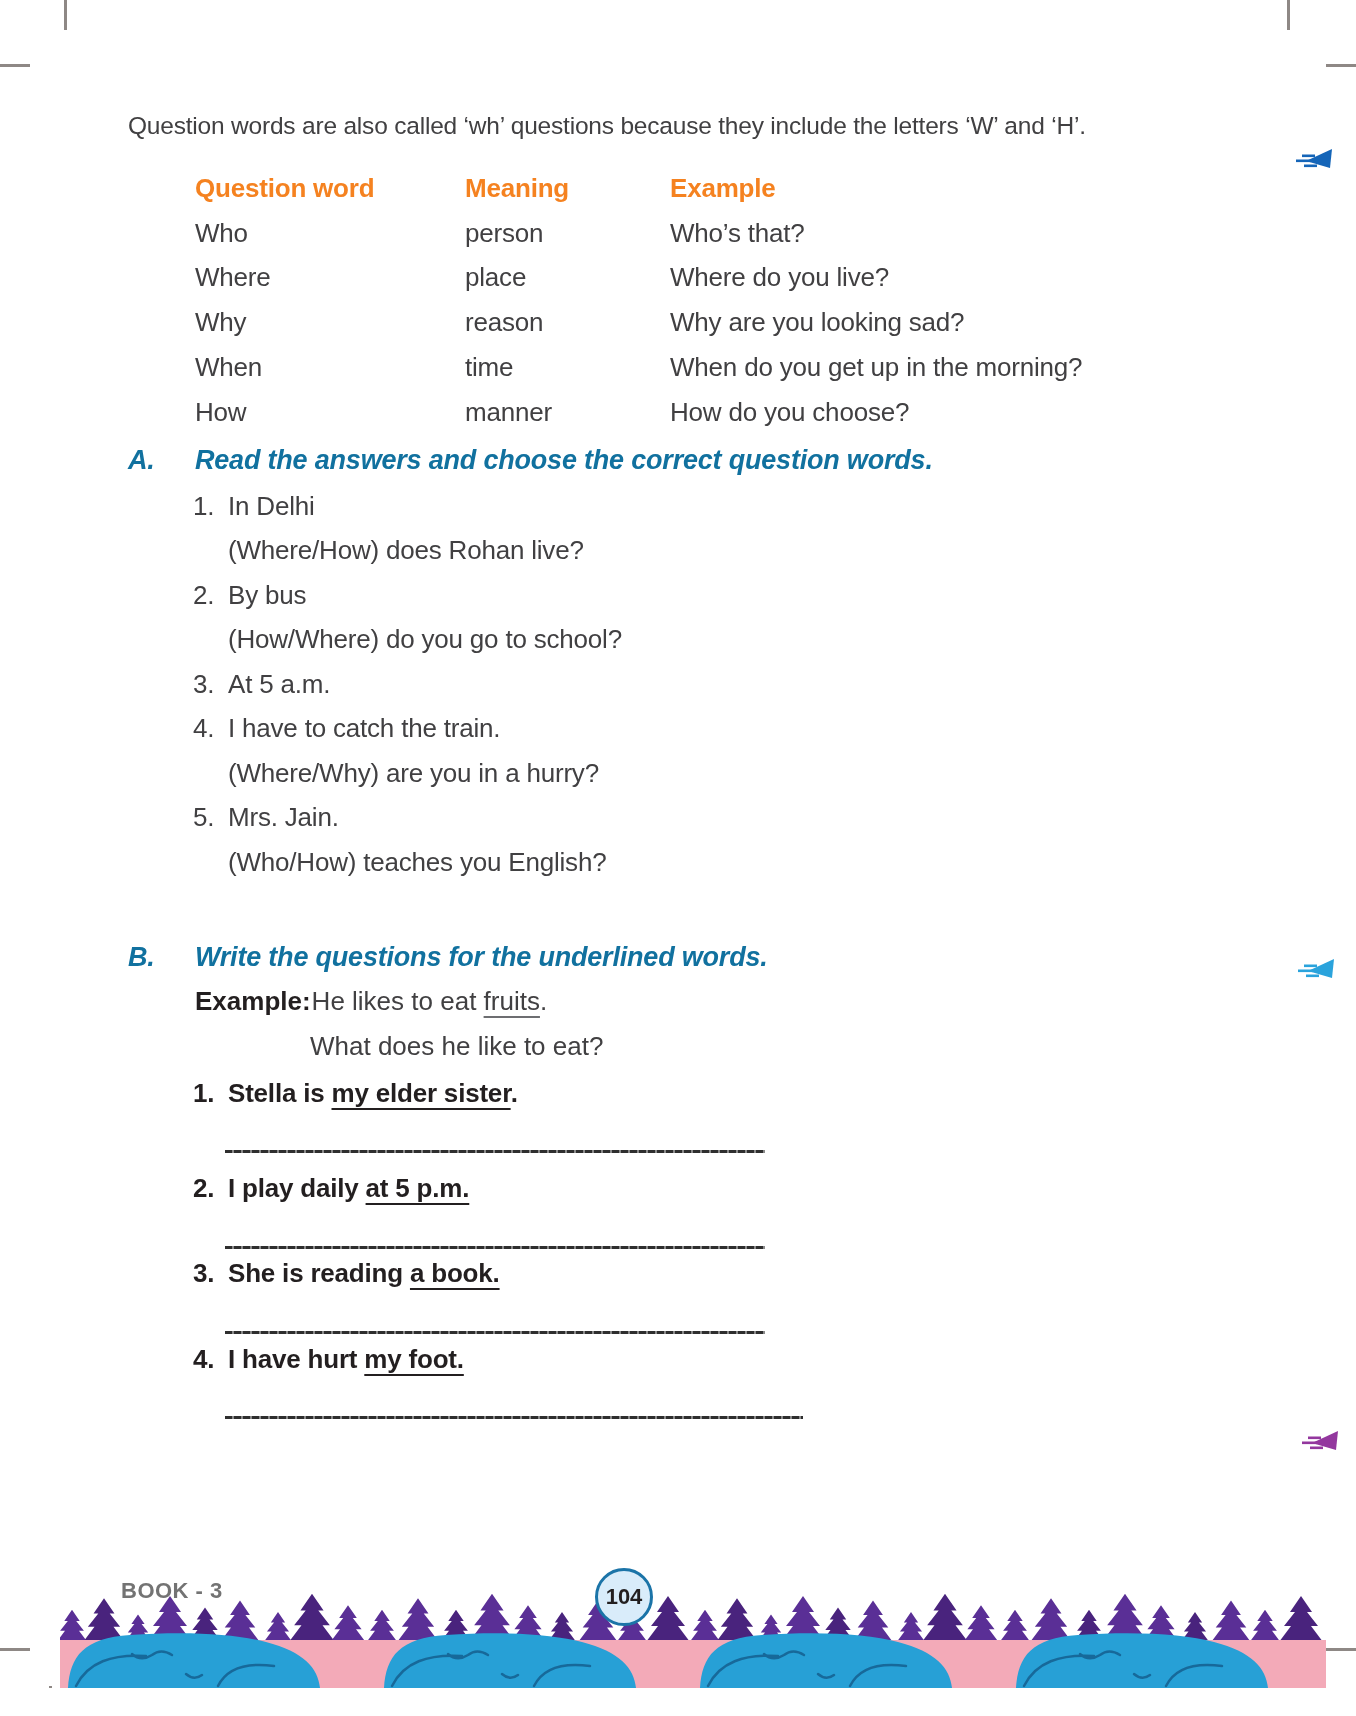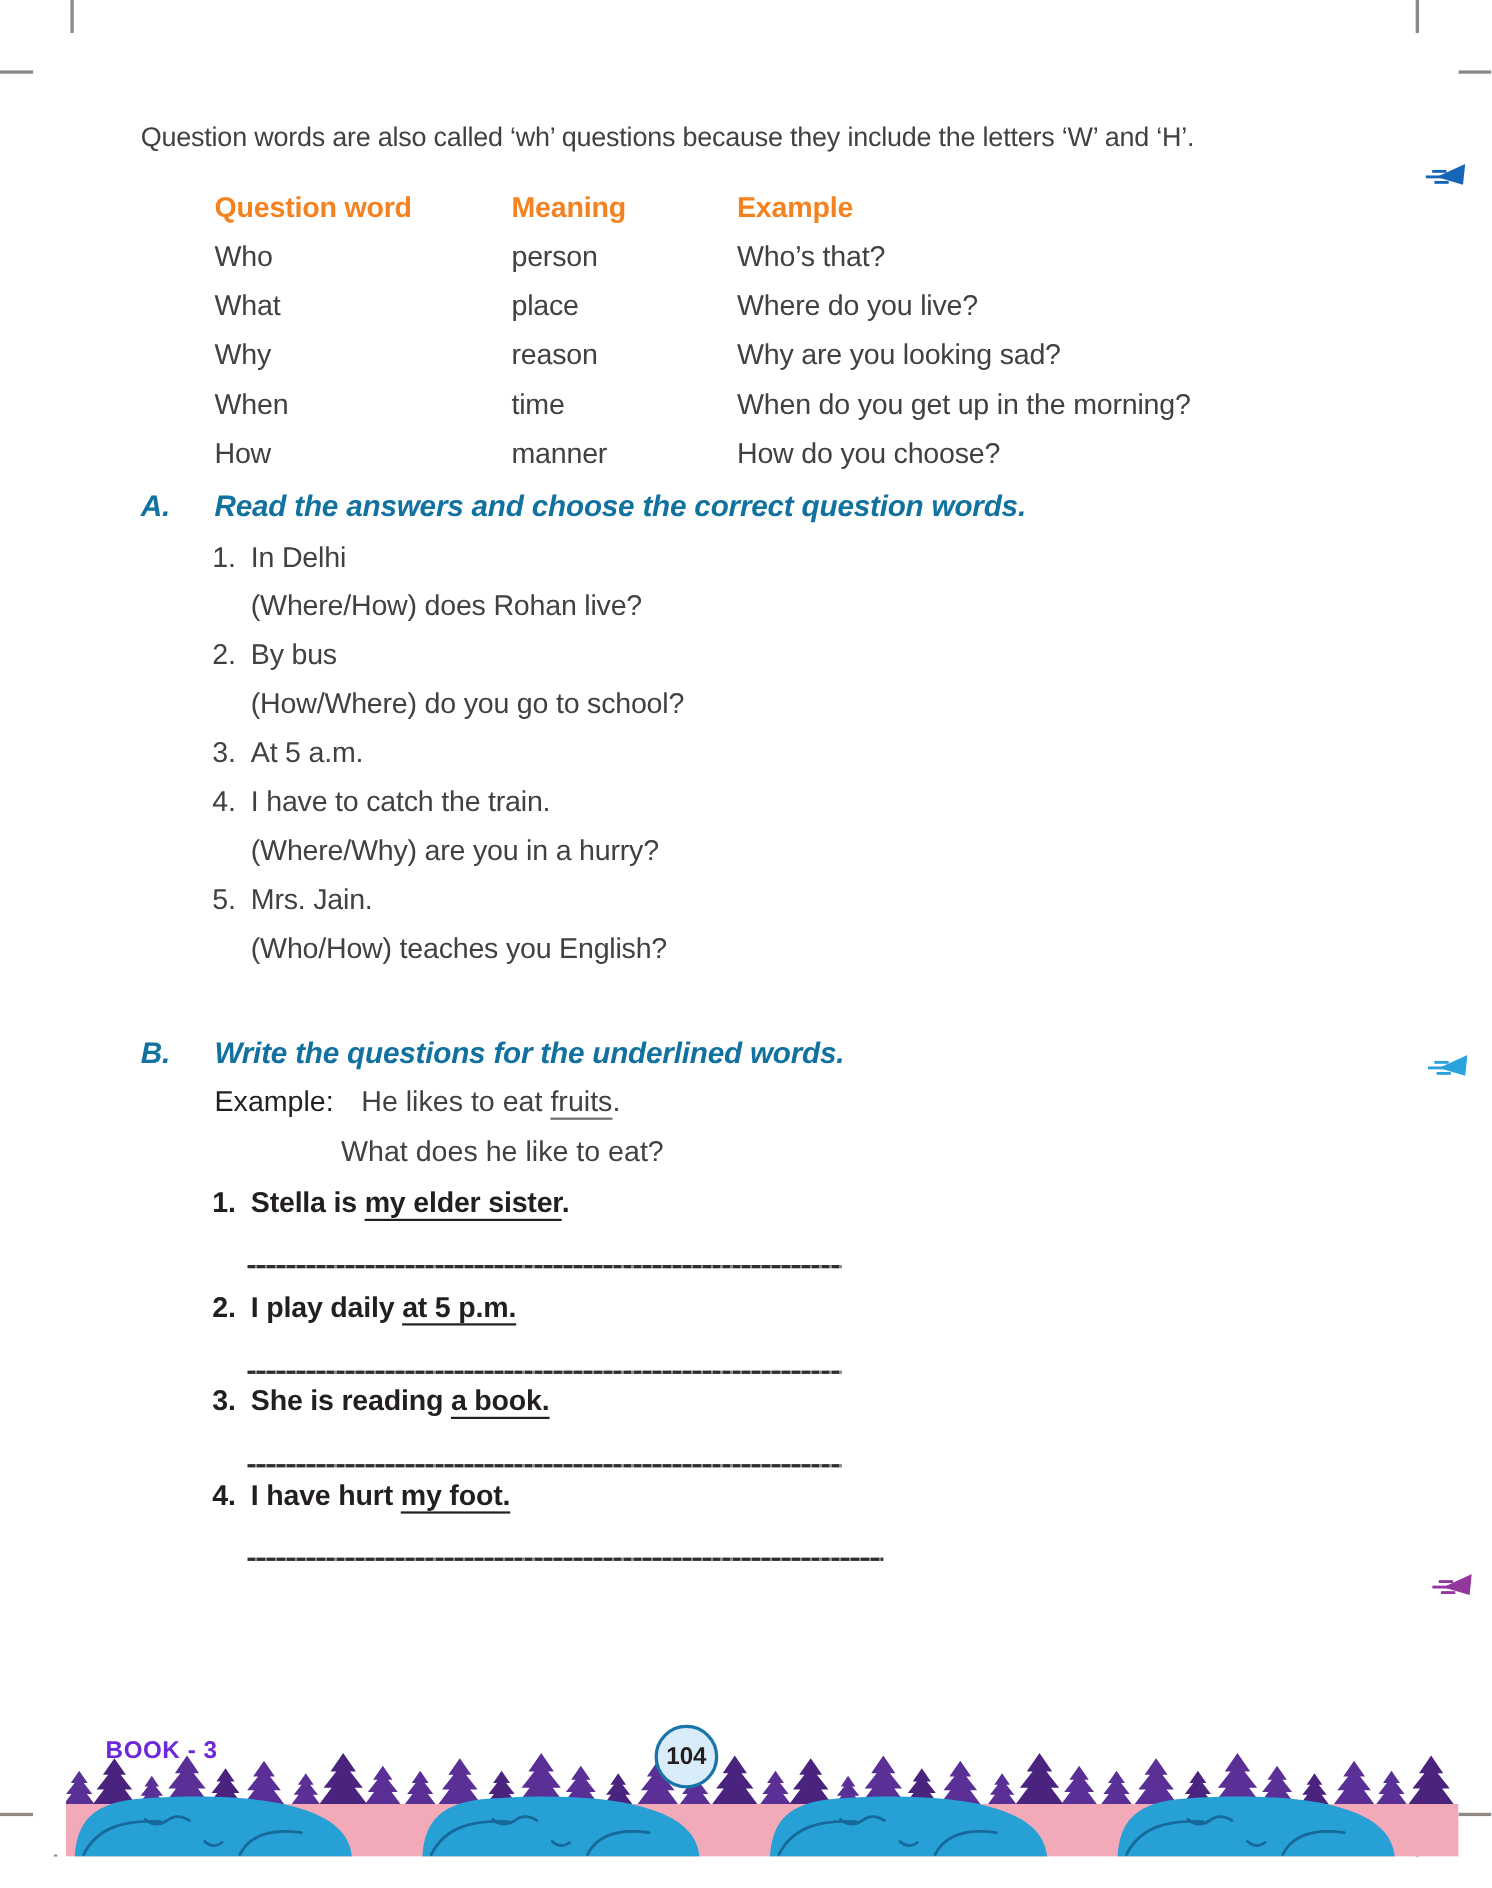--- a/index.html
+++ b/index.html
@@ -23,21 +23,21 @@
   .sec-a{top:445px;}
   .sec-b{top:942px;}
 
   
   .alist{position:absolute;left:193px;top:484px;}
   .arow{display:flex;align-items:center;height:44.5px;font-size:26px;color:#414042;letter-spacing:-0.2px;}
   .arow .num{width:35px;flex:0 0 35px;}
 
   
   .bexample1{position:absolute;left:195px;top:986px;font-size:26px;color:#414042;white-space:nowrap;}
-  .bexample1 .exlabel{font-weight:normal;color:#231f20;margin-right:25px;}
+  .bexample1 .exlabel{font-weight:bold;color:#231f20;margin-right:1px;}
   .bexample2{position:absolute;left:310px;top:1031px;font-size:26px;color:#414042;}
 
   .u{text-decoration:underline;text-decoration-thickness:2px;text-underline-offset:6px;
      text-decoration-color:#6d6e71;}
 
   
   .bitem{position:absolute;left:193px;display:flex;font-size:26px;font-weight:bold;color:#231f20;
          letter-spacing:-0.2px;white-space:nowrap;}
   .bitem .num{width:35px;flex:0 0 35px;}
   .bitem .u{text-decoration-color:#231f20;}
@@ -47,22 +47,22 @@
          background:repeating-linear-gradient(90deg,#2e2e2e 0 7px,#8a8a8a 7px 9px);}
   .l1{top:1150px;width:540px;} .l2{top:1246px;width:540px;}
   .l3{top:1331px;width:540px;} .l4{top:1416px;width:578px;}
 
   
   .dart{position:absolute;width:36px;height:22px;}
   .d1{left:1296px;top:148px;} .d2{left:1298px;top:958px;} .d3{left:1302px;top:1430px;}
 
   
   .footer-art{position:absolute;left:60px;top:1590px;width:1266px;height:98px;z-index:1;}
-  .book-label{position:absolute;left:96px;top:1578px;z-index:5;font-size:22px;font-weight:bold;
-              color:#6d28d9;letter-spacing:0.5px;}
+  .book-label{position:absolute;left:121px;top:1578px;z-index:5;font-size:22px;font-weight:bold;
+              color:#737373;letter-spacing:0.5px;}
   .page-badge{position:absolute;left:595px;top:1568px;width:52px;height:52px;border-radius:50%;
               background:#d9ecfa;border:3px solid #1b74a8;z-index:6;display:flex;align-items:center;
               justify-content:center;font-size:22px;font-weight:bold;color:#231f20;}
 </style>
 </head>
 <body>
 
 <div class="page">
 
   <div class="mark" style="left:64px;top:0;width:3px;height:30px"></div>
@@ -103,21 +103,21 @@
 
   <div class="qtable">
     <div class="cell hcell">Question word</div>
     <div class="cell hcell">Meaning</div>
     <div class="cell hcell">Example</div>
 
     <div class="cell">Who</div>
     <div class="cell">person</div>
     <div class="cell">Who’s that?</div>
 
-    <div class="cell">What</div>
+    <div class="cell">Where</div>
     <div class="cell">place</div>
     <div class="cell">Where do you live?</div>
 
     <div class="cell">Why</div>
     <div class="cell">reason</div>
     <div class="cell">Why are you looking sad?</div>
 
     <div class="cell">When</div>
     <div class="cell">time</div>
     <div class="cell">When do you get up in the morning?</div>

